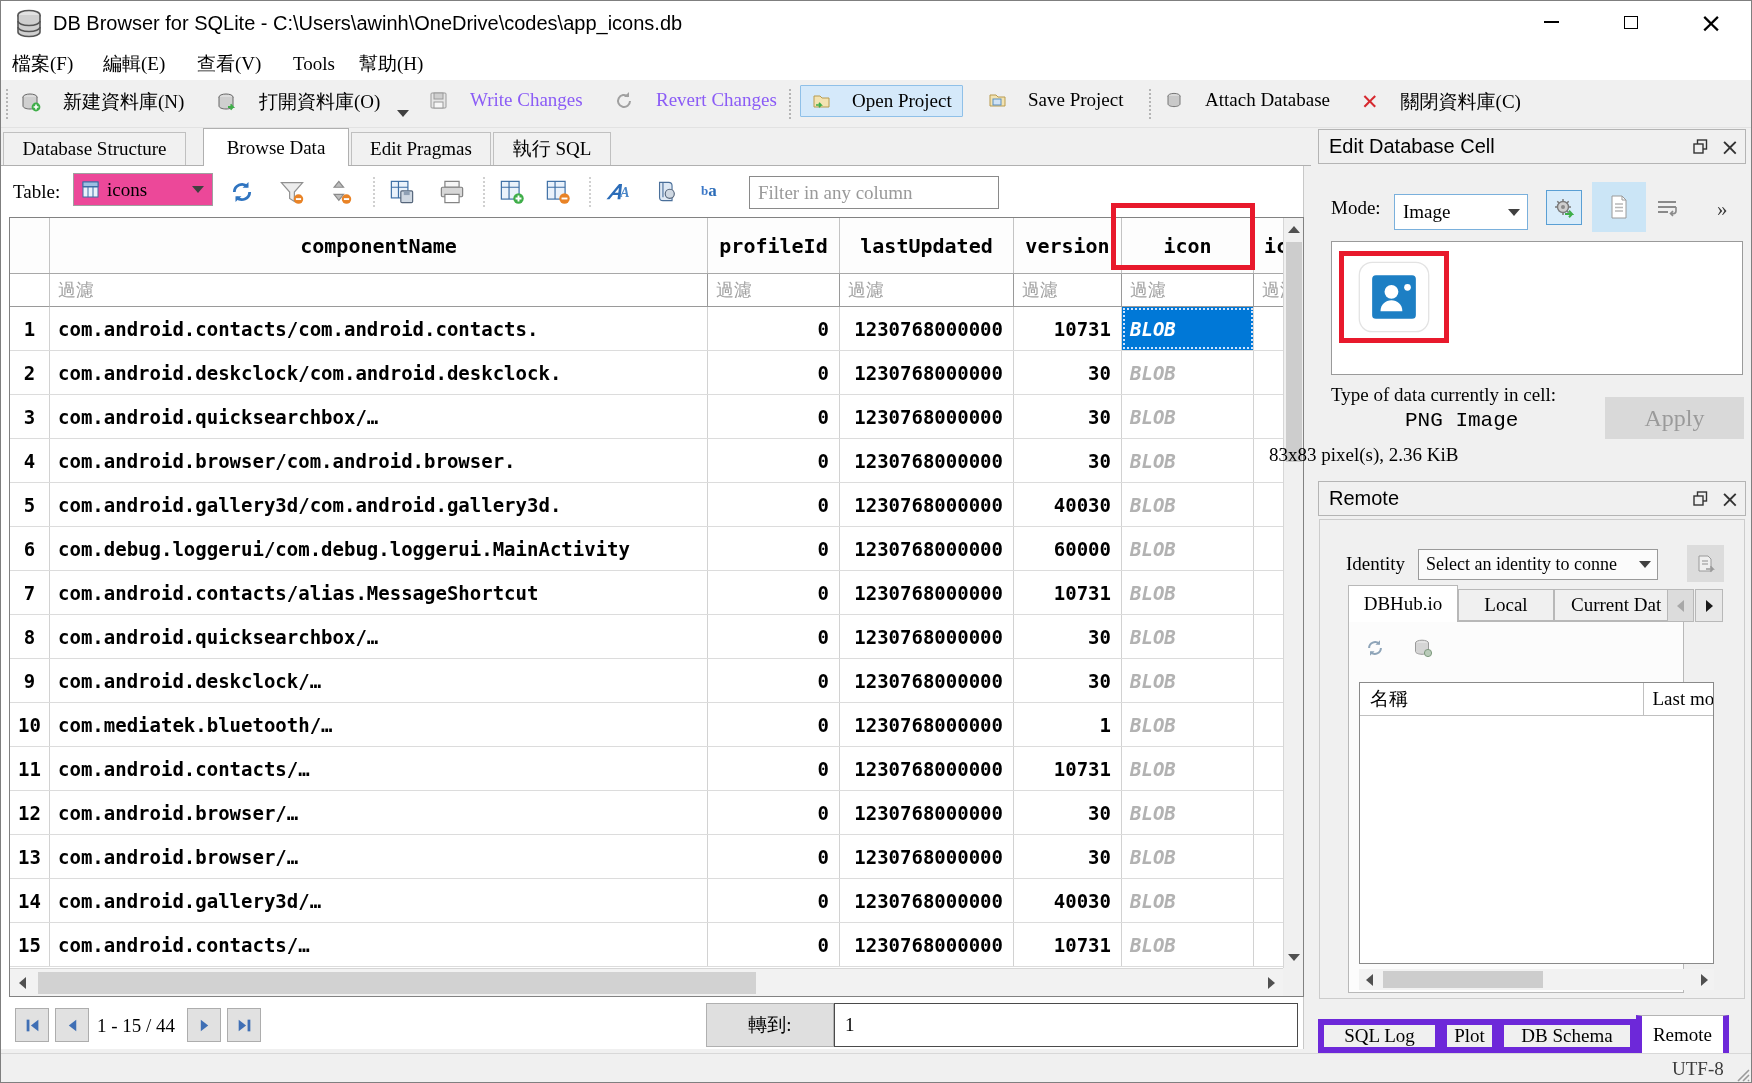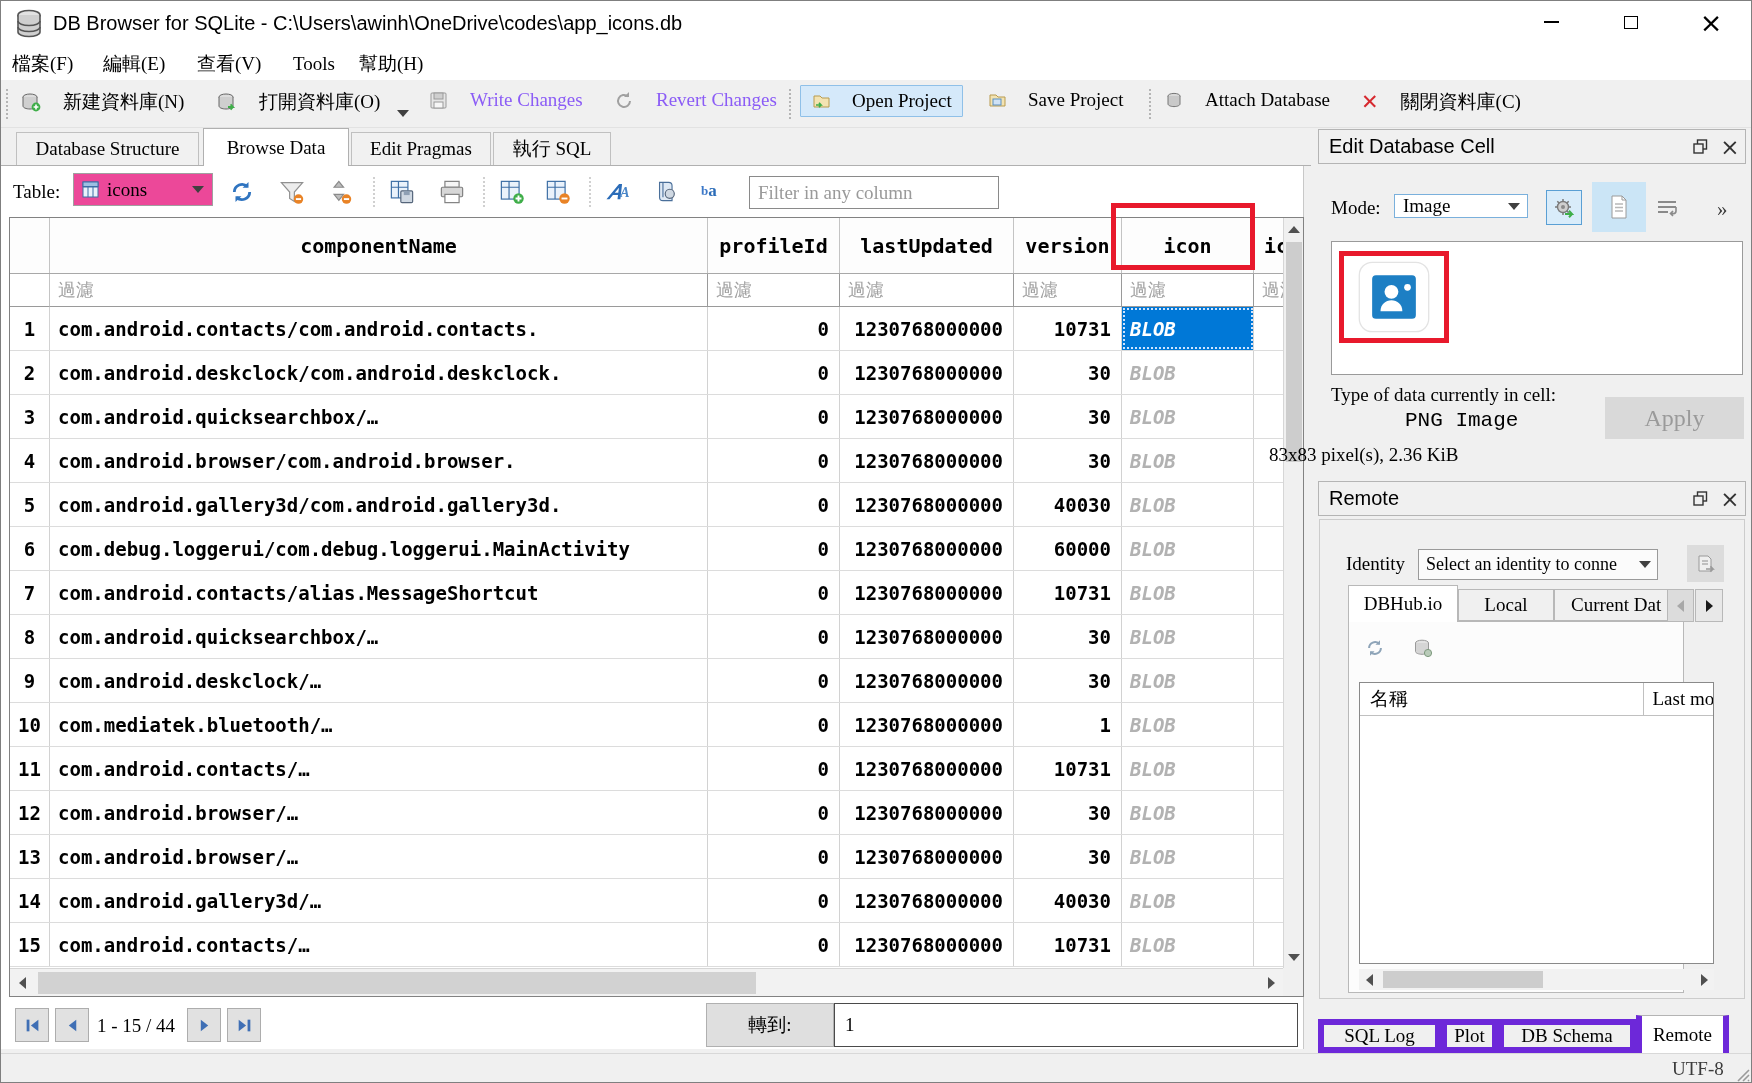--- a/index.html
+++ b/index.html
@@ -79,21 +79,21 @@
              display:flex; align-items:center; justify-content:center; font-size:19px; }
   #gotoinput { left:833px; top:1002px; width:464px; height:44px; border:1px solid #4a4a4a; font-size:19px;
                padding:0 10px; font-family:"Liberation Serif","DejaVu Serif",serif; }
 
   
   .dock-title { background:#f0f0f0; border:1px solid #b4b4b4; display:flex; align-items:center; }
   .dock-title .t { font-size:20px; padding-left:10px; flex:1; }
   .dock-ico { width:30px; display:flex; justify-content:center; font-size:19px; color:#333; }
   .bluebtn { background:#d9ecfa; border:1px solid #5a9fd4; display:flex; align-items:center; justify-content:center; }
   .softbtn { background:#cbe5f6; display:flex; align-items:center; justify-content:center; }
-  #modecombo { left:1393px; top:193px; width:134px; height:24px; background:#fff; border:1px solid #7ab0dc;
+  #modecombo { left:1393px; top:193px; width:134px; height:36px; background:#fff; border:1px solid #7ab0dc;
                display:flex; align-items:center; font-size:19px; padding-left:8px; }
   #previewbox { left:1330px; top:240px; width:412px; height:134px; background:#fff; border:1px solid #9a9a9a; }
   .applybtn { left:1604px; top:396px; width:139px; height:42px; background:#d9d9d9; color:#9a9a9a;
               display:flex; align-items:center; justify-content:center; font-size:24px; }
   .rtab { position:absolute; top:588px; height:32px; background:#f0f0f0; border:1px solid #b8b8b8;
           display:flex; align-items:center; justify-content:center; font-size:19px; overflow:hidden; white-space:nowrap; }
   .rtab.active { top:584px; height:37px; background:#fff; border-bottom:none; z-index:3; }
   #rpage { left:1347px; top:620px; width:336px; height:372px; background:#fcfcfc; border:1px solid #b8b8b8; }
   #rtable { position:absolute; left:10px; top:60px; width:355px; height:282px; border:1px solid #8a8a8a; background:#fff; }
   #rtable .hdr { display:flex; height:33px; border-bottom:1px solid #c0c0c0; font-size:19px; align-items:center; }
@@ -206,21 +206,21 @@
         </span>
       <span>Attach Database</span>
     </span>
     <span class="abs tbtn" style="left:1360px; top:9px;">
       <span class="ico" style="color:#d6292f; font-weight:bold; font-size:21px; font-family:'DejaVu Sans',sans-serif;">✕</span>
       <span>關閉資料庫(C)</span>
     </span>
   </div>
 
   <div class="abs" id="tabline"></div>
-  <div class="mtab" style="left:2px; width:183px;margin-left:13px;">Database Structure</div>
+  <div class="mtab" style="left:2px; width:183px;">Database Structure</div>
   <div class="mtab active" style="left:202px; width:146px;">Browse Data</div>
   <div class="mtab" style="left:350px; width:140px;">Edit Pragmas</div>
   <div class="mtab" style="left:492px; width:118px;">執行 SQL</div>
 
   <div class="abs" id="page"></div>
 
   <span class="abs" style="left:12px; top:180px; font-size:19px; z-index:2;">Table:</span>
   <div class="abs combo" style="left:72px; top:172px; width:140px; z-index:2;">
     <span class="ico">
         <svg width="17" height="17" viewBox="0 0 17 17">

